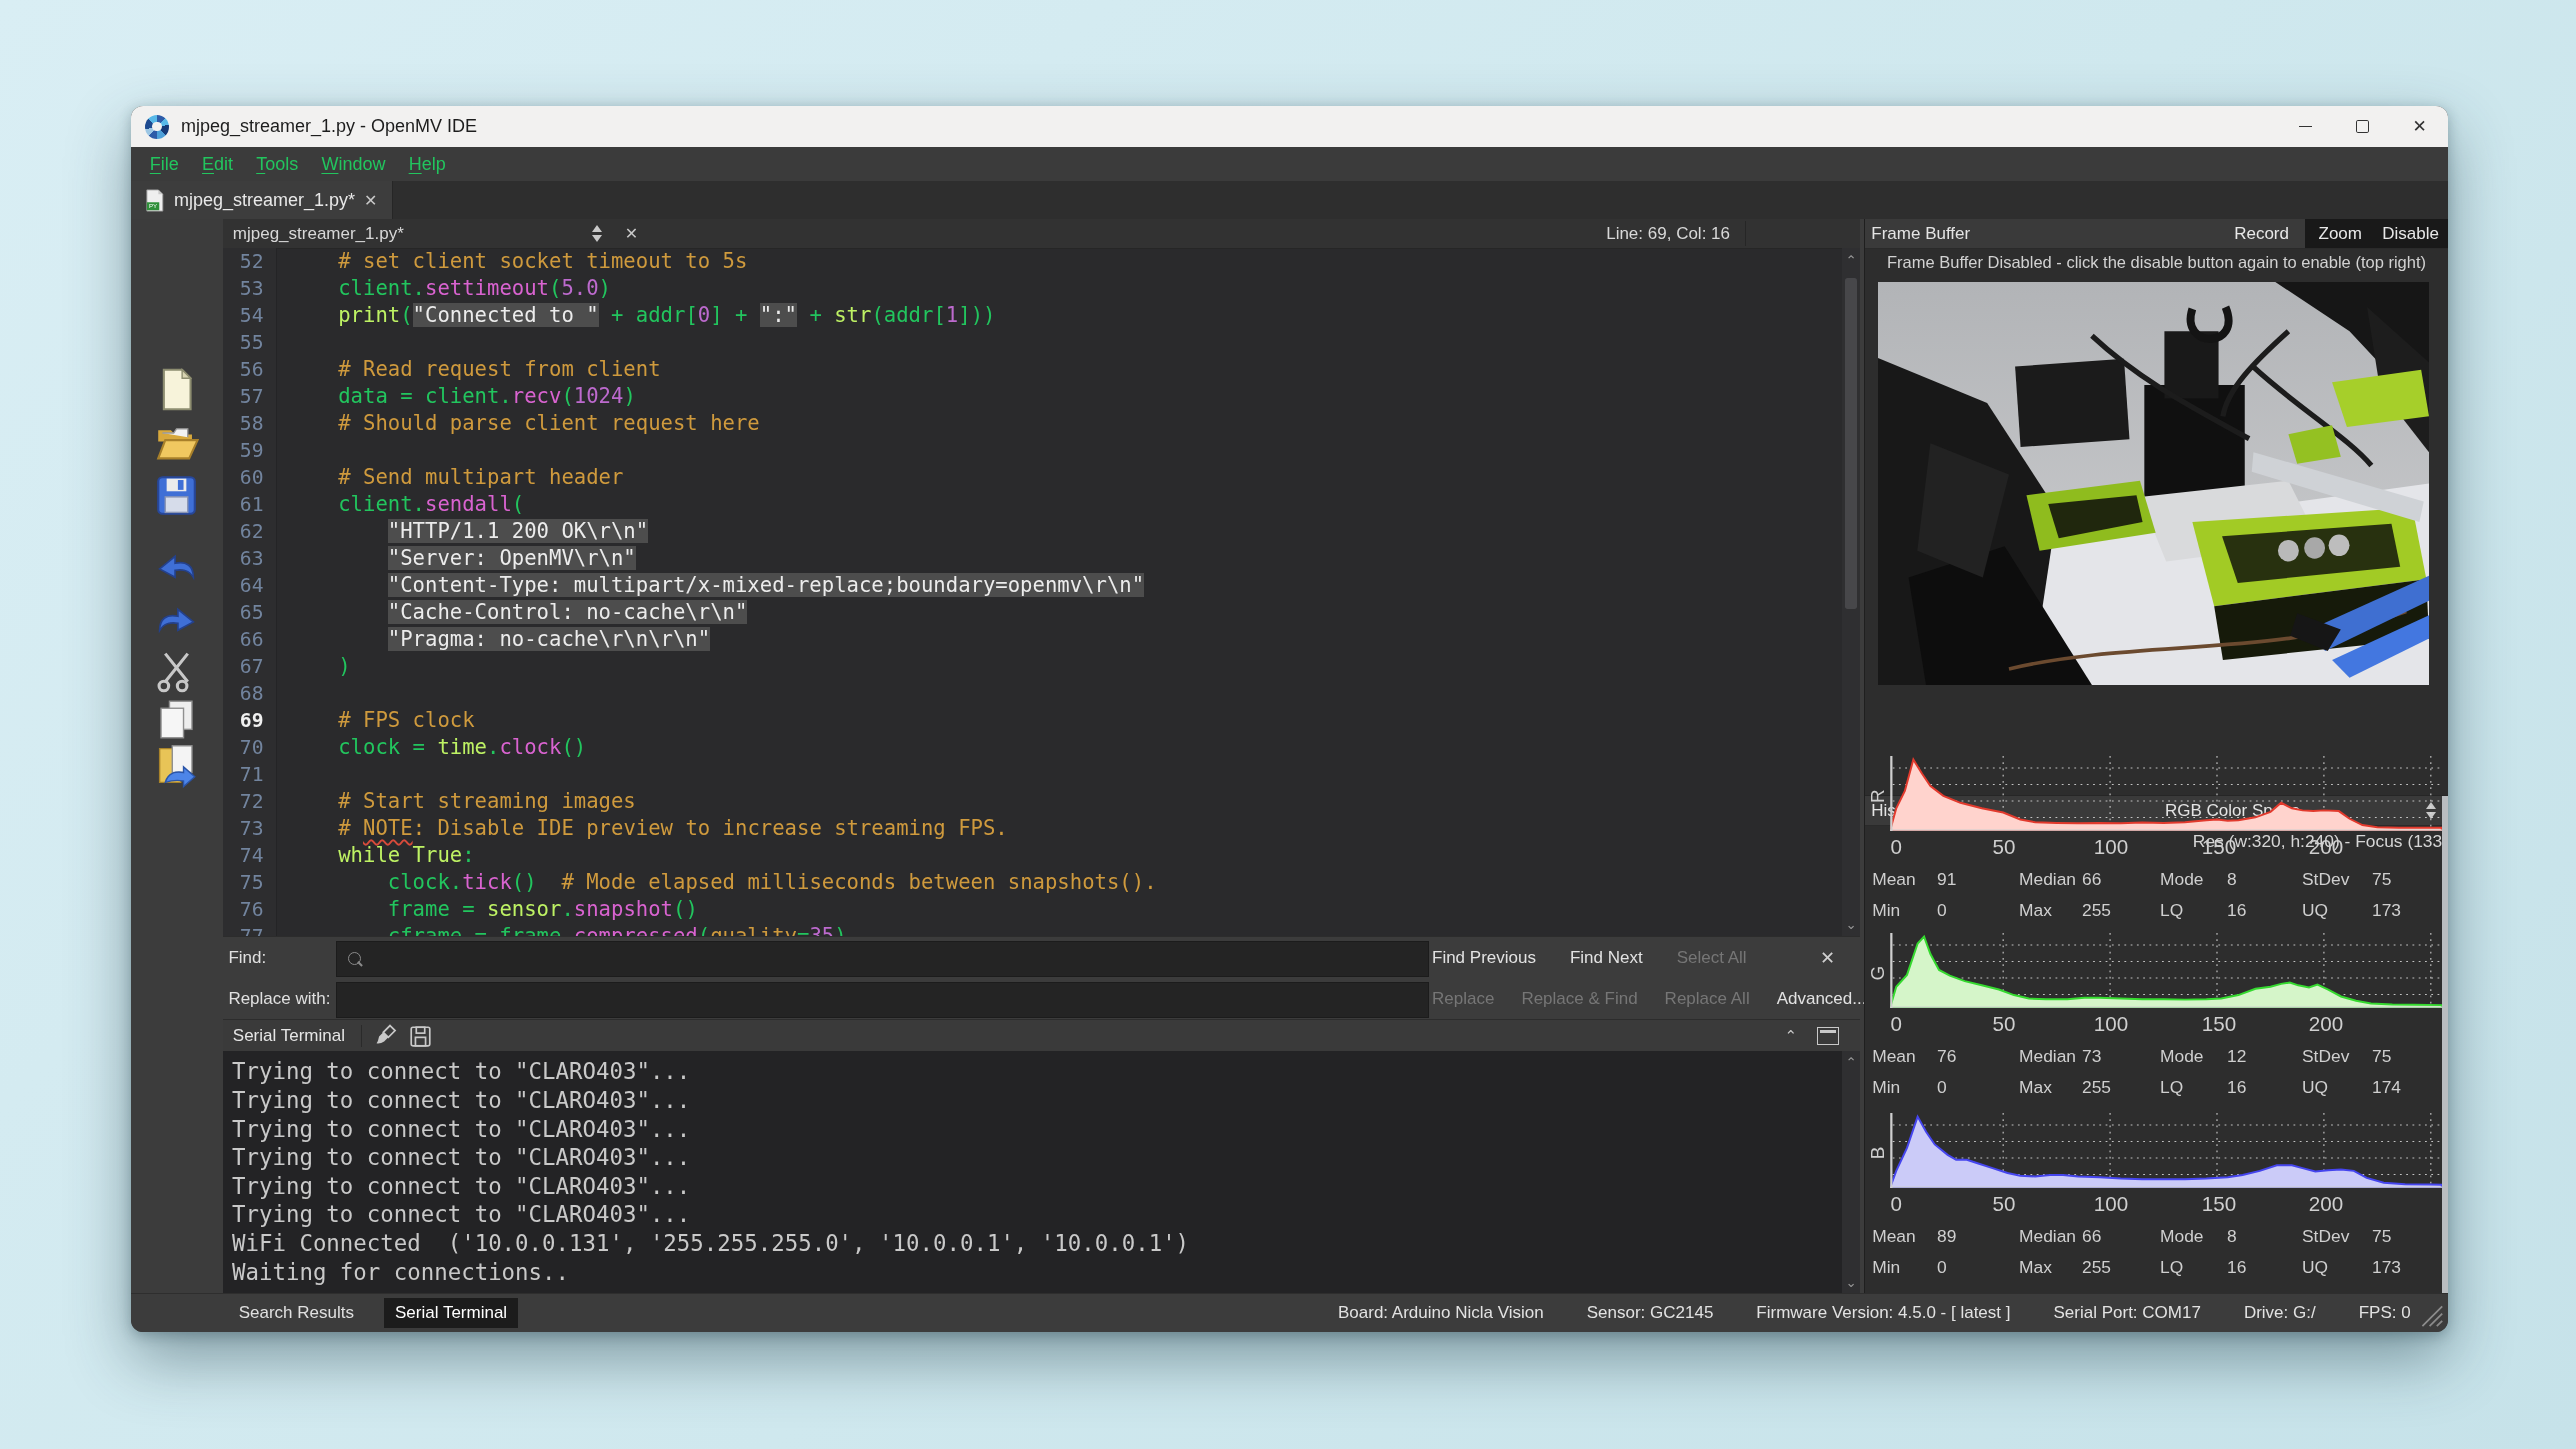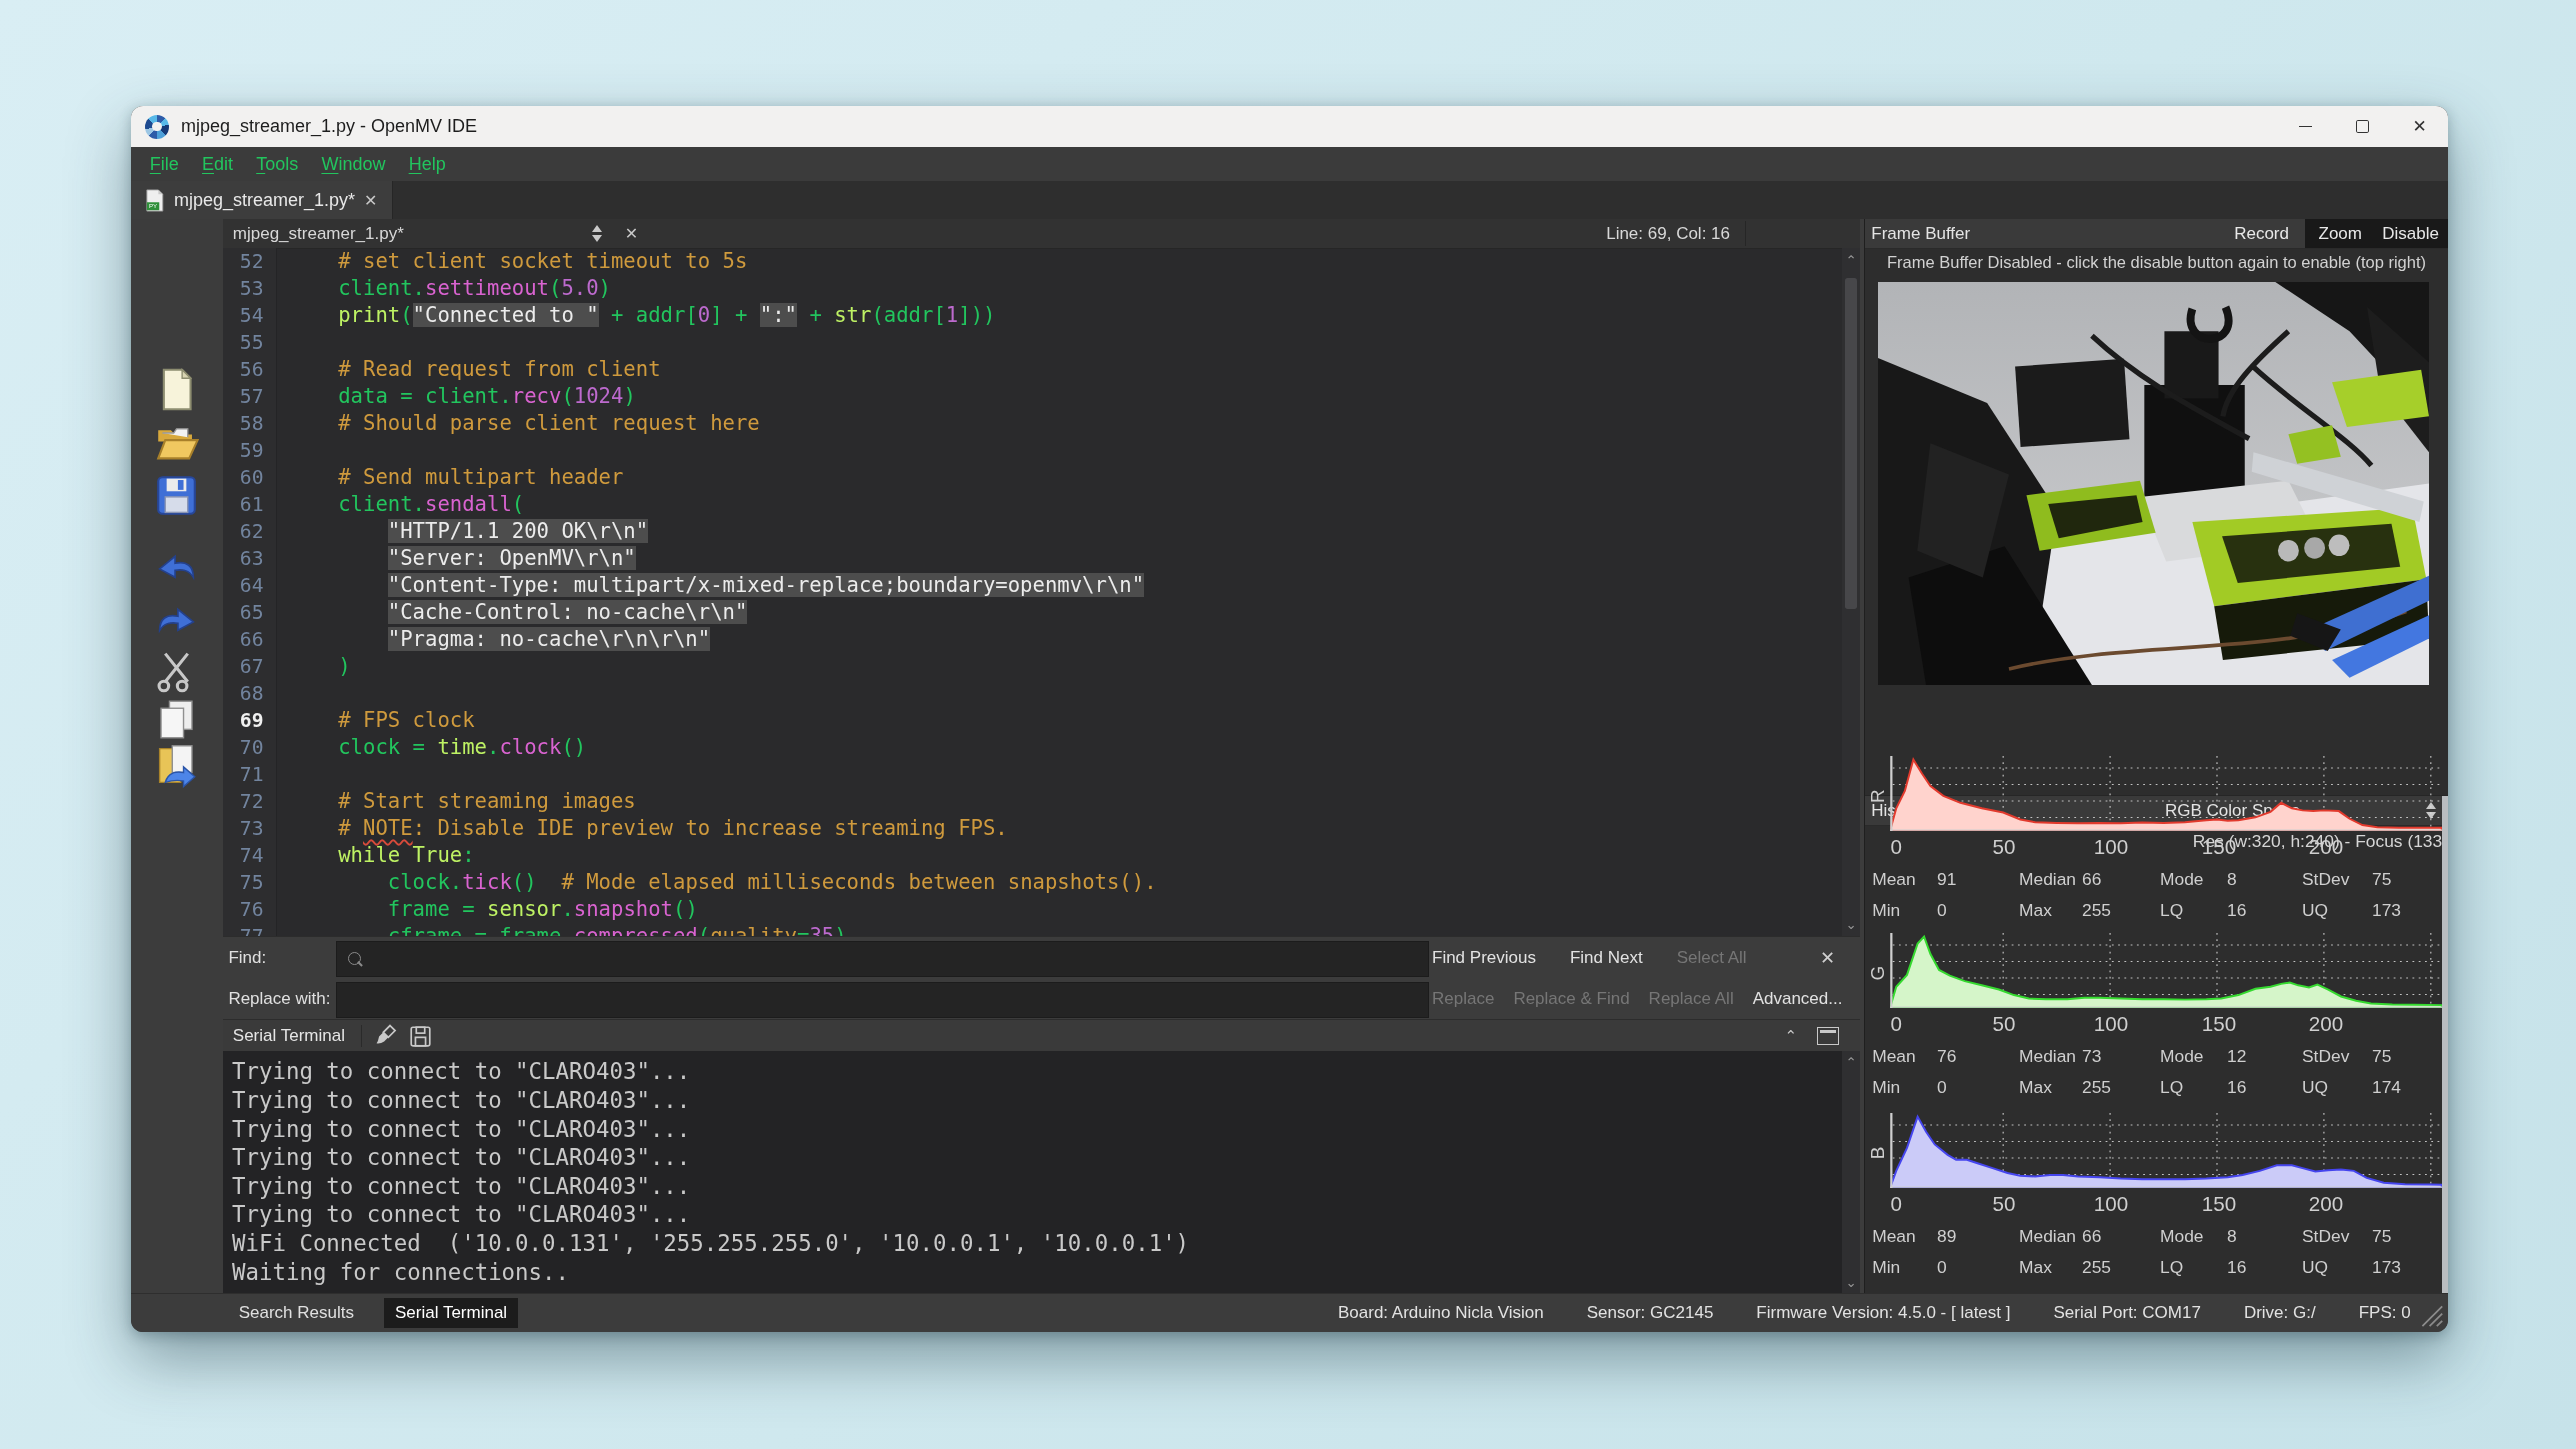--- a/index.html
+++ b/index.html
@@ -258,21 +258,21 @@
         <div class="find-btns">
           <span class="fbtn">Find Previous</span>
           <span class="fbtn">Find Next</span>
           <span class="fbtn disabled">Select All</span>
         </div>
         <span class="find-close">✕</span>
       </div>
       <div class="find-row" style="top:41px">
         <span class="find-label">Replace with:</span>
         <div class="find-input"></div>
-        <div class="find-btns" style="gap:19px">
+        <div class="find-btns" style="gap:27px">
           <span class="fbtn disabled">Replace</span>
           <span class="fbtn disabled">Replace &amp; Find</span>
           <span class="fbtn disabled">Replace All</span>
           <span class="fbtn">Advanced...</span>
         </div>
       </div>
     </div>
 
     <div class="term-tabbar">
       <span class="term-title">Serial Terminal</span>

